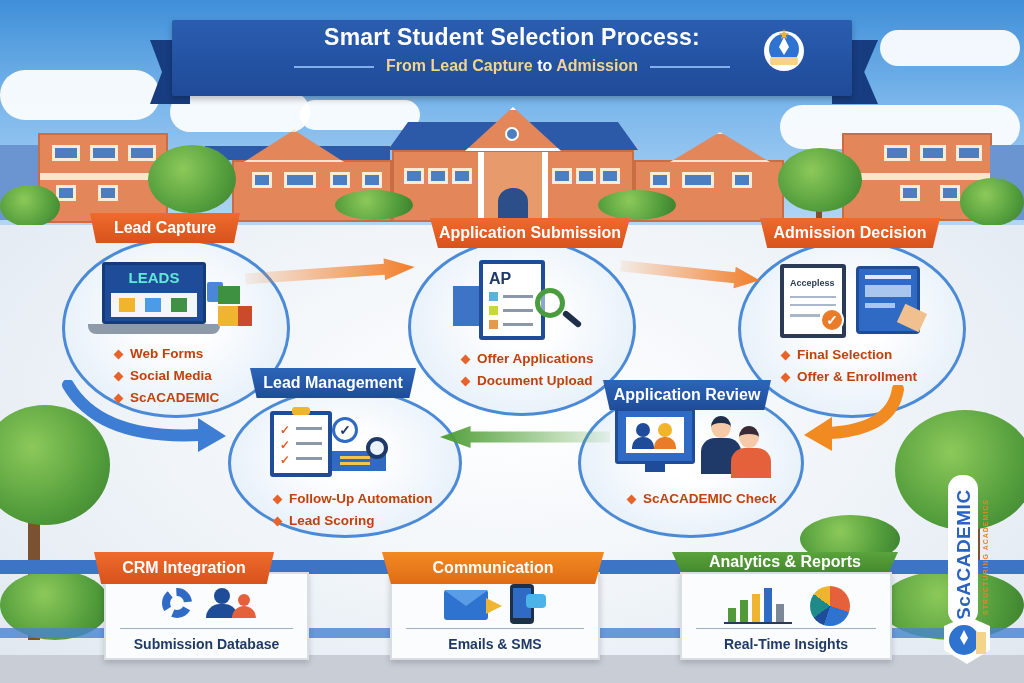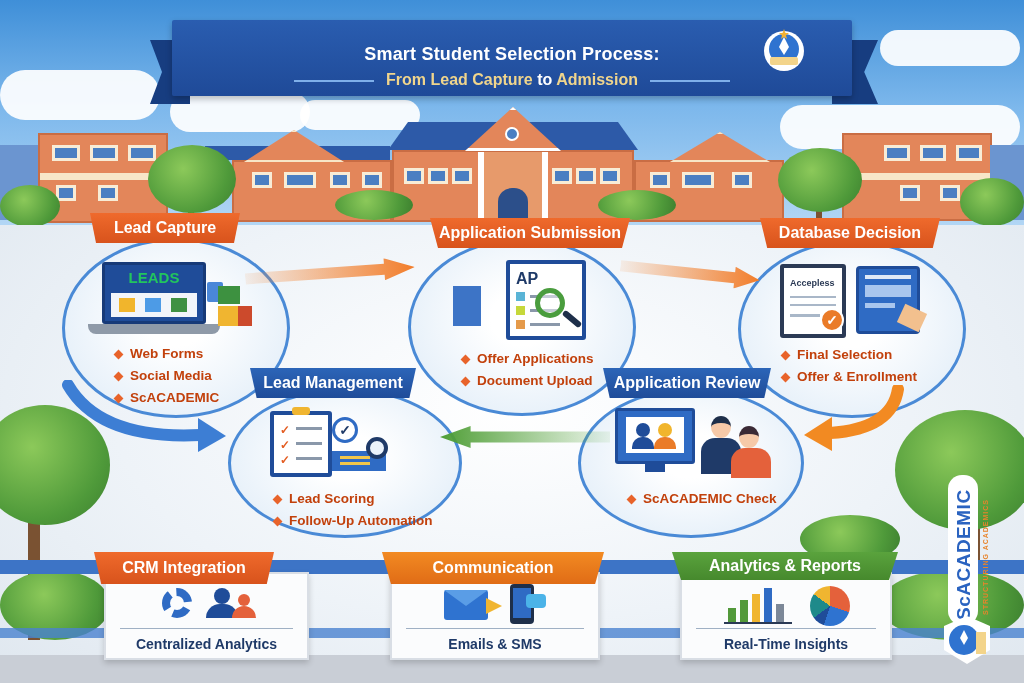--- a/index.html
+++ b/index.html
@@ -22,21 +22,21 @@
   .trunk { background:#7a5232; }
 
   
   .plaza { left:0; top:225px; width:1024px; height:458px; background: radial-gradient(ellipse at 50% 40%, #ffffff 0%, #eef3f8 55%, #dfe7ef 100%); }
   .road { left:0; top:655px; width:1024px; height:28px; background:#c9ced6; }
 
   
   .banner { left:172px; top:20px; width:680px; height:76px; background: linear-gradient(#2a5db0, #1f4a98); border-radius:2px; box-shadow:0 3px 6px rgba(0,0,0,.25); text-align:center; }
   .banner-tail-l { left:150px; top:40px; width:40px; height:64px; background:#173d80; clip-path: polygon(0 0,100% 0,100% 100%,0 100%,30% 50%); }
   .banner-tail-r { left:832px; top:40px; width:46px; height:64px; background:#173d80; clip-path: polygon(0 0,100% 0,70% 50%,100% 100%,0 100%); }
-  .title { font-size:18px; font-weight:bold; color:#fff; padding-top:24px; letter-spacing:.2px; }
+  .title { font-size:23px; font-weight:bold; color:#fff; padding-top:4px; letter-spacing:.2px; }
   .subtitle { font-size:16px; font-weight:bold; color:#f0d58c; margin-top:6px; }
   .subtitle .plain { color:#fff; }
   .sub-line { display:inline-block; width:80px; height:2px; background:#7fb0ea; vertical-align:middle; margin:0 12px; }
 
   .crest { left:762px; top:27px; width:44px; height:50px; }
 
   
   .stage-circle { border-radius:50%; border:3px solid #4a8ad6; background: radial-gradient(ellipse at 50% 45%, #ffffff 20%, #dceaf7 100%); }
 
   .ribbon { height:30px; color:#fff; font-weight:bold; font-size:16px; display:flex; align-items:center; justify-content:center; white-space:nowrap; box-shadow:0 2px 3px rgba(0,0,0,.2); }
@@ -162,21 +162,21 @@
   <rect x="8" y="30" width="28" height="8" rx="2" fill="#f3d48a"></rect>
   <polygon points="22,2 23.5,6 27,6 24,8.5 25,12 22,10 19,12 20,8.5 17,6 20.5,6" fill="#f2b134"></polygon>
 </svg>
 
 <div class="abs stage-circle" style="left:62px;top:238px;width:228px;height:180px;"></div>
 <div class="abs ribbon orange" style="left:90px;top:213px;width:150px;">
     <span>Lead Capture</span>
   </div>
 <div class="abs" style="left:88px;top:262px;width:130px;height:76px;">
   <div class="abs laptop-screen" style="left:14px;top:0;width:104px;height:62px;">
-    <div style="color:#22c55e;font-weight:bold;font-size:15px;text-align:center;margin-top:4px;">LEADS</div>
+    <div style="color:#5eead4;font-weight:bold;font-size:15px;text-align:center;margin-top:4px;">LEADS</div>
     <div style="position:absolute;left:6px;top:28px;width:86px;height:24px;background:#f2f5fa;"></div>
     <div style="position:absolute;left:14px;top:33px;width:16px;height:14px;background:#f1b52c;"></div>
     <div style="position:absolute;left:40px;top:33px;width:16px;height:14px;background:#4d9be6;"></div>
     <div style="position:absolute;left:66px;top:33px;width:16px;height:14px;background:#3f9143;"></div>
   </div>
   <div class="abs laptop-base" style="left:0;top:62px;width:132px;height:10px;"></div>
 </div>
 <div class="abs" style="left:207px;top:282px;width:16px;height:20px;background:#4a87d8;border-radius:2px;"></div>
 <div class="abs" style="left:218px;top:286px;width:22px;height:18px;background:#3d9140;"></div>
 <div class="abs" style="left:218px;top:306px;width:28px;height:20px;background:#f0b530;"></div>
@@ -186,40 +186,40 @@
   <li><span class="dot"></span><span>Social Media</span></li>
   <li><span class="dot"></span><span>ScACADEMIC</span></li>
 </ul>
 
 <div class="abs stage-circle" style="left:408px;top:238px;width:228px;height:178px;"></div>
 <div class="abs ribbon orange" style="left:430px;top:218px;width:200px;">
     <span>Application Submission</span>
   </div>
 <div class="abs" style="left:453px;top:256px;width:150px;height:80px;">
   <div class="abs" style="left:0;top:30px;width:28px;height:40px;background:#3d74c6;"></div>
-  <div class="abs" style="left:26px;top:4px;width:80px;height:80px;background:#fff;border:4px solid #1f4c99;border-radius:3px;margin-left:27px;">
+  <div class="abs" style="left:26px;top:4px;width:66px;height:80px;background:#fff;border:4px solid #1f4c99;border-radius:3px;">
     <div style="font-weight:bold;font-size:16px;color:#1f3a68;margin:6px 0 0 6px;">AP</div>
     <div style="position:absolute;left:6px;top:28px;width:9px;height:9px;background:#5ab4d6;"></div>
     <div style="position:absolute;left:6px;top:42px;width:9px;height:9px;background:#c6d83a;"></div>
     <div style="position:absolute;left:6px;top:56px;width:9px;height:9px;background:#e59a4a;"></div>
     <div style="position:absolute;left:20px;top:31px;width:30px;height:3px;background:#8a98aa;"></div>
     <div style="position:absolute;left:20px;top:45px;width:30px;height:3px;background:#8a98aa;"></div>
     <div style="position:absolute;left:20px;top:59px;width:30px;height:3px;background:#8a98aa;"></div>
   </div>
   <div class="abs" style="left:82px;top:32px;width:30px;height:30px;border-radius:50%;border:5px solid #4a9d3e;background:rgba(255,255,255,.5);"></div>
   <div class="abs" style="left:108px;top:60px;width:22px;height:6px;background:#1e2f4a;transform:rotate(40deg);border-radius:3px;"></div>
 </div>
 <ul class="abs bullets" style="left:462px;top:348px;">
   <li><span class="dot"></span><span>Offer Applications</span></li>
   <li><span class="dot"></span><span>Document Upload</span></li>
 </ul>
 
 <div class="abs stage-circle" style="left:738px;top:240px;width:228px;height:178px;"></div>
 <div class="abs ribbon orange" style="left:760px;top:218px;width:180px;">
-    <span>Database Decision</span>
+    <span>Admission Decision</span>
   </div>
 <div class="abs" style="left:780px;top:260px;width:150px;height:80px;">
   <div class="abs" style="left:0;top:4px;width:66px;height:74px;background:#fff;border:4px solid #2b3a55;border-radius:3px;">
     <div style="font-size:9px;font-weight:bold;color:#2b3a55;margin:10px 0 0 6px;">Accepless</div>
     <div style="position:absolute;left:6px;top:28px;width:46px;height:2px;background:#a9b7c8;"></div>
     <div style="position:absolute;left:6px;top:36px;width:46px;height:2px;background:#a9b7c8;"></div>
     <div style="position:absolute;left:6px;top:46px;width:30px;height:3px;background:#a9b7c8;"></div>
   </div>
   <div class="abs" style="left:40px;top:48px;width:24px;height:24px;border-radius:50%;background:#ea7b28;border:2px solid #fff;color:#fff;font-size:14px;font-weight:bold;text-align:center;line-height:20px;">✓</div>
   <div class="abs" style="left:76px;top:6px;width:64px;height:68px;background:#2f6bc4;border:3px solid #1f4c99;border-radius:4px;">
@@ -247,26 +247,26 @@
   </div>
   <div class="abs" style="left:22px;top:0;width:18px;height:8px;background:#f0b530;border-radius:3px;"></div>
   <div class="abs" style="left:62px;top:10px;width:26px;height:26px;border-radius:50%;border:3px solid #2f6bc4;background:#fff;color:#1f3a68;font-weight:bold;text-align:center;line-height:20px;font-size:14px;">✓</div>
   <div class="abs" style="left:62px;top:44px;width:54px;height:20px;background:#2f6bc4;">
     <div style="position:absolute;left:8px;top:5px;width:30px;height:3px;background:#f2c64a;"></div>
     <div style="position:absolute;left:8px;top:11px;width:30px;height:3px;background:#f2c64a;"></div>
   </div>
   <div class="abs" style="left:96px;top:30px;width:22px;height:22px;border-radius:50%;border:4px solid #1f3a68;background:#eaf2fb;"></div>
 </div>
 <ul class="abs bullets" style="left:274px;top:488px;">
+  <li><span class="dot"></span><span>Follow-Up Automation</span></li>
   <li><span class="dot"></span><span>Lead Scoring</span></li>
-  <li><span class="dot"></span><span>Follow-Up Automation</span></li>
 </ul>
 
 <div class="abs stage-circle" style="left:578px;top:388px;width:226px;height:150px;"></div>
-<div class="abs ribbon blue" style="left:603px;top:368px;width:168px;">
+<div class="abs ribbon blue" style="left:603px;top:380px;width:168px;">
     <span>Application Review</span>
   </div>
 <div class="abs" style="left:615px;top:408px;width:170px;height:78px;">
   <div class="abs" style="left:0;top:0;width:80px;height:56px;background:#2f6bc4;border:3px solid #1f4c99;border-radius:3px;">
     <div style="position:absolute;left:8px;top:6px;width:58px;height:36px;background:#fff;"></div>
     <div style="position:absolute;left:18px;top:12px;width:14px;height:14px;border-radius:50%;background:#1f4c99;"></div>
     <div style="position:absolute;left:14px;top:26px;width:22px;height:12px;border-radius:10px 10px 0 0;background:#1f4c99;"></div>
     <div style="position:absolute;left:40px;top:12px;width:14px;height:14px;border-radius:50%;background:#f1b52c;"></div>
     <div style="position:absolute;left:36px;top:26px;width:22px;height:12px;border-radius:10px 10px 0 0;background:#ea7b28;"></div>
   </div>
@@ -292,21 +292,21 @@
   <polygon points="32,32 4,50 32,66" fill="#f28a22"></polygon>
 </svg>
 
 <div class="abs card" style="left:104px;top:572px;width:205px;height:88px;">
   <div class="abs" style="left:56px;top:14px;width:30px;height:30px;border-radius:50%;border:8px dashed #2f6bc4;"></div>
   <div class="abs" style="left:108px;top:14px;width:16px;height:16px;border-radius:50%;background:#1f4c99;"></div>
   <div class="abs" style="left:100px;top:30px;width:32px;height:14px;border-radius:14px 14px 0 0;background:#1f4c99;"></div>
   <div class="abs" style="left:132px;top:20px;width:12px;height:12px;border-radius:50%;background:#e4613b;"></div>
   <div class="abs" style="left:126px;top:32px;width:24px;height:12px;border-radius:12px 12px 0 0;background:#e4613b;"></div>
   <div class="card-divider" style="top:54px;"></div>
-  <div class="card-caption" style="top:62px;">Centralized Analytics</div>
+  <div class="card-caption" style="top:62px;">Submission Database</div>
 </div>
 <div class="abs ribbon orange" style="left:94px;top:552px;width:180px;height:32px;">
     <span>CRM Integration</span>
   </div>
 
 <div class="abs card" style="left:390px;top:572px;width:210px;height:88px;">
   <div class="abs" style="left:52px;top:16px;width:44px;height:30px;background:#2f73d0;border-radius:3px;">
     <div style="position:absolute;left:0;top:0;width:44px;height:16px;background:#5a9de6;clip-path:polygon(0 0,100% 0,50% 100%);"></div>
   </div>
   <div class="abs" style="left:94px;top:24px;width:16px;height:16px;background:#f0b530;clip-path:polygon(0 0,100% 50%,0 100%);"></div>
@@ -327,21 +327,21 @@
     <div style="position:absolute;left:16px;bottom:2px;width:8px;height:22px;background:#52993a;"></div>
     <div style="position:absolute;left:28px;bottom:2px;width:8px;height:28px;background:#f0b530;"></div>
     <div style="position:absolute;left:40px;bottom:2px;width:8px;height:34px;background:#2f6bc4;"></div>
     <div style="position:absolute;left:52px;bottom:2px;width:8px;height:18px;background:#7c8898;"></div>
     <div style="position:absolute;left:0;bottom:0;width:68px;height:2px;background:#2b3a55;"></div>
   </div>
   <div class="abs" style="left:128px;top:12px;width:40px;height:40px;border-radius:50%;background:conic-gradient(#e4613b 0 30%, #2f73d0 30% 55%, #1f4c99 55% 65%, #1e8a8a 65% 85%, #f0b530 85% 100%);"></div>
   <div class="card-divider" style="top:54px;"></div>
   <div class="card-caption" style="top:62px;">Real-Time Insights</div>
 </div>
-<div class="abs ribbon green" style="left:672px;top:552px;width:226px;height:28px;">
+<div class="abs ribbon green" style="left:672px;top:552px;width:226px;height:20px;">
     <span>Analytics &amp; Reports</span>
   </div>
 
 <div class="abs scacademic">
   <div class="sc-text">ScACADEMIC</div>
   <div class="sc-sub">STRUCTURING ACADEMICS</div>
 </div>
 <svg class="abs" style="left:938px;top:612px;" width="58" height="56" viewBox="0 0 58 56">
   <path d="M6 14 L29 4 L52 14 L52 38 L29 52 L6 38 Z" fill="#fff"></path>
   <circle cx="26" cy="28" r="15" fill="#2f73d0"></circle>

